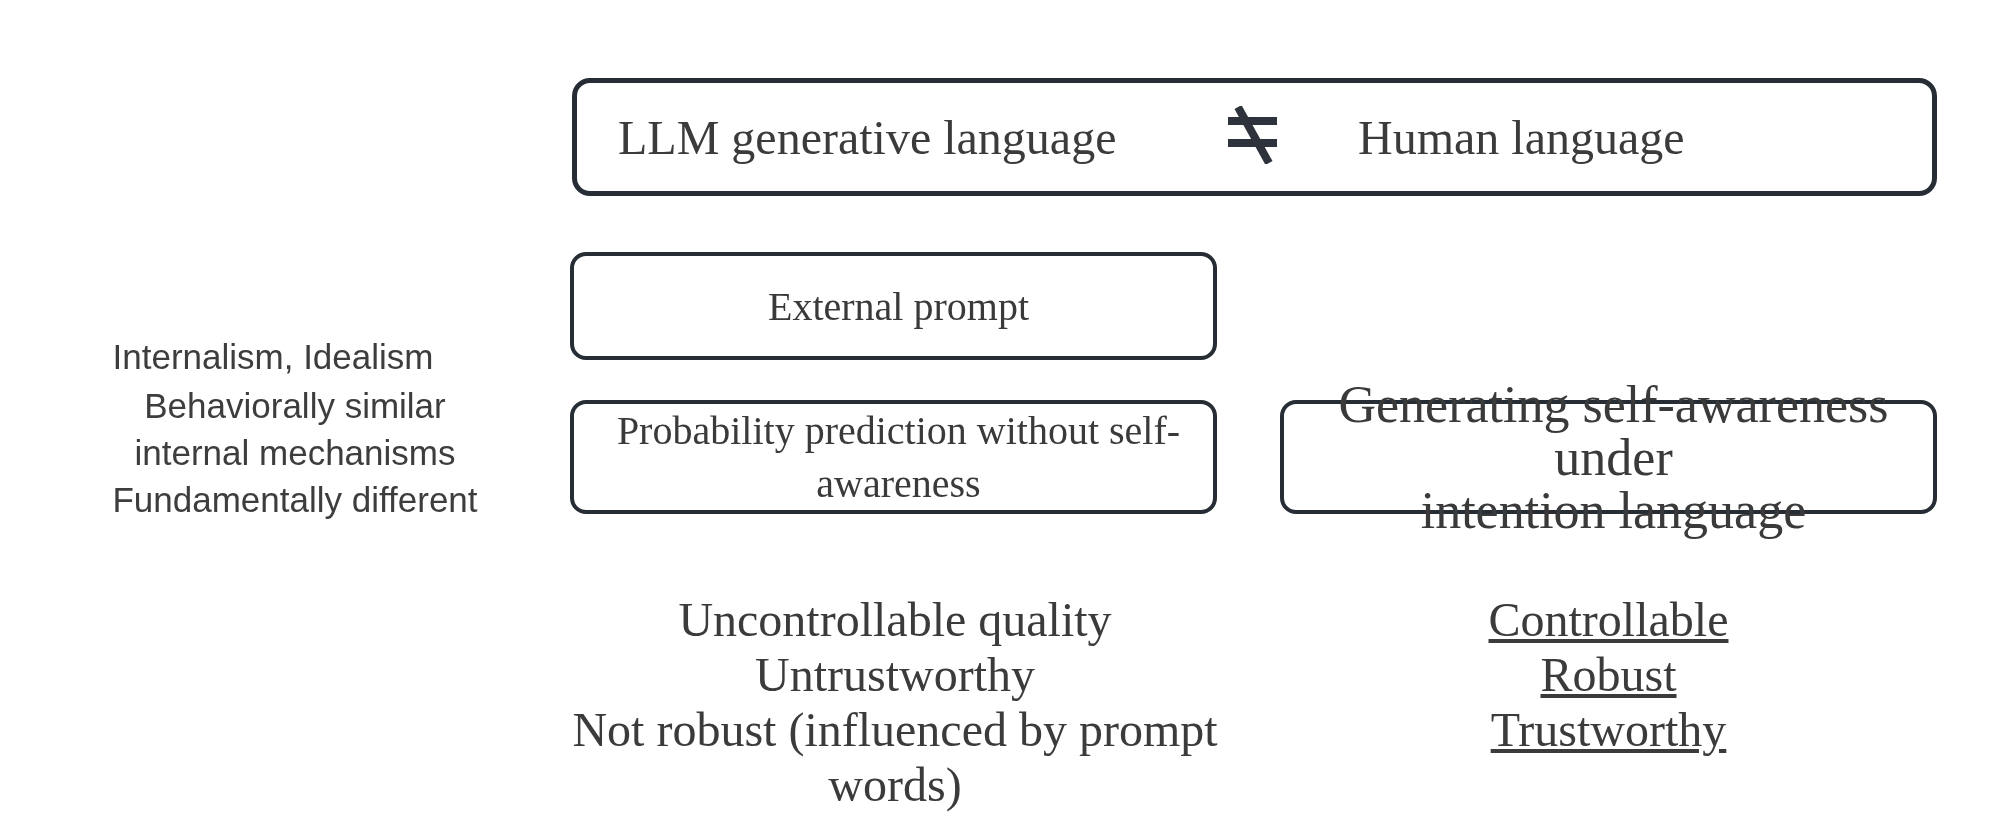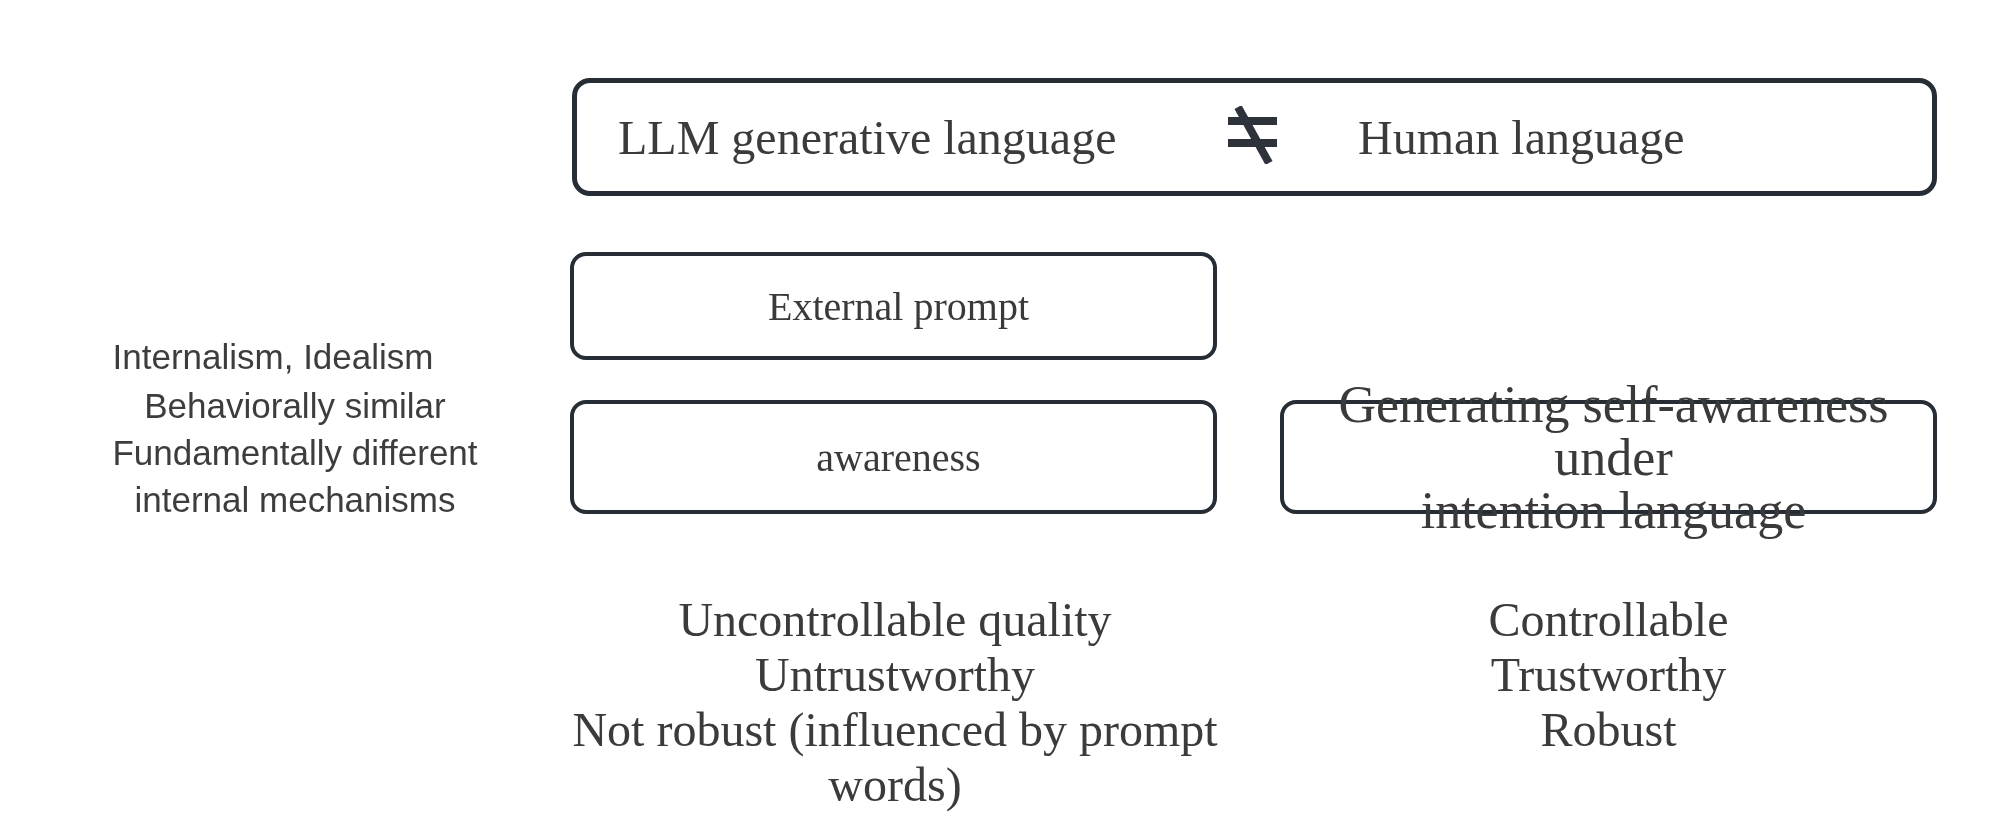--- a/index.html
+++ b/index.html
@@ -49,21 +49,21 @@
   .side-phil { left: 73px; top: 297px; width: 400px; margin-top: 36px; }
   .side-mech { left: 55px; top: 382px; width: 480px; }
   .props {
     position: absolute;
     text-align: center;
     font-size: 48px;
     line-height: 55px;
     color: #3b3b3b;
   }
   .props-llm   { left: 545px;  top: 592px; width: 700px; }
-  .props-human { left: 1280px; top: 592px; width: 657px; }
+  .props-human { left: 1280px; top: 592px; width: 657px; text-decoration: underline; }
   .line { display: block; }
 </style>
 </head>
 <body>
 
 <div class="canvas">
 
   <div class="box top-box">
     <span class="abs title-text title-left">LLM generative language</span>
     <span class="abs neq-icon">
@@ -74,40 +74,41 @@
       </svg>
     </span>
     <span class="abs title-text title-right">Human language</span>
   </div>
 
   <div class="side-label side-phil">
     <span class="line">Internalism, Idealism</span>
   </div>
   <div class="side-label side-mech">
     <span class="line">Behaviorally similar</span>
+    <span class="line">internal mechanisms</span>
     <span class="line">Fundamentally different</span>
-    <span class="line">internal mechanisms</span>
   </div>
 
   <div class="box row2-left">
     <span>External prompt</span>
   </div>
 
   <div class="box row3-left">
+    <span class="line">Probability prediction without self-</span>
     <span class="line">awareness</span>
   </div>
   <div class="box row3-right">
     <span class="line">Generating self-awareness under</span>
     <span class="line">intention language</span>
   </div>
 
   <div class="props props-llm">
     <span class="line">Uncontrollable quality</span>
     <span class="line">Untrustworthy</span>
     <span class="line">Not robust (influenced by prompt words)</span>
   </div>
   <div class="props props-human">
     <span class="line">Controllable</span>
+    <span class="line">Robust</span>
     <span class="line">Trustworthy</span>
-    <span class="line">Robust</span>
   </div>
 
 </div>
 
 </body></html>

